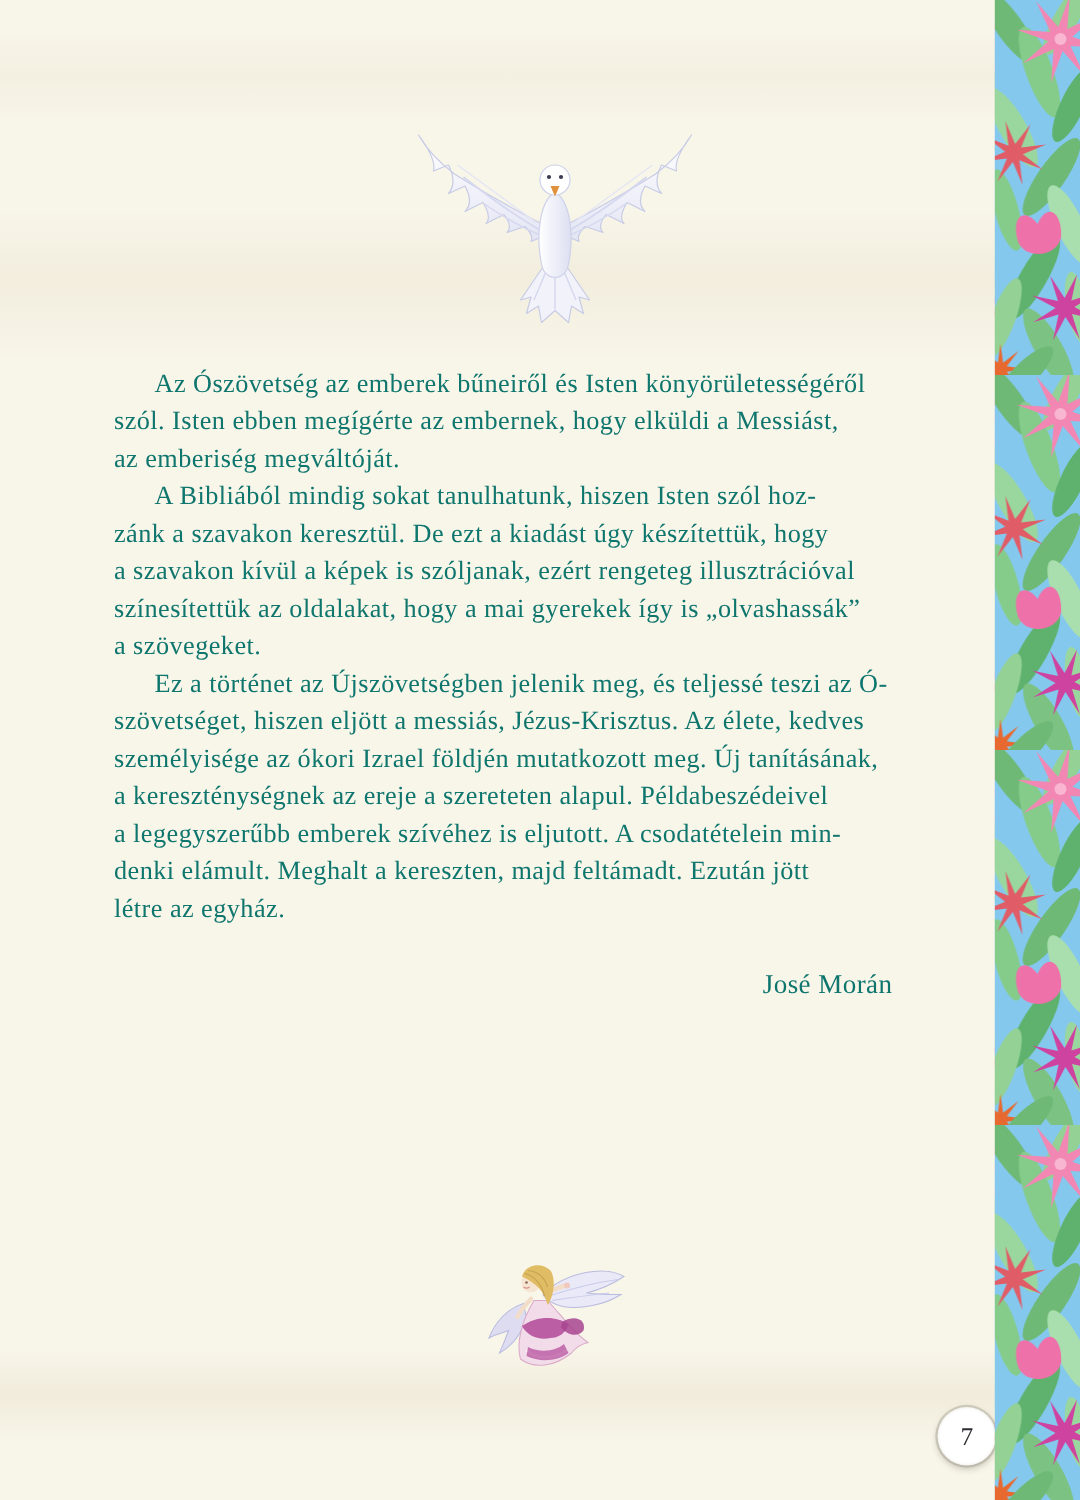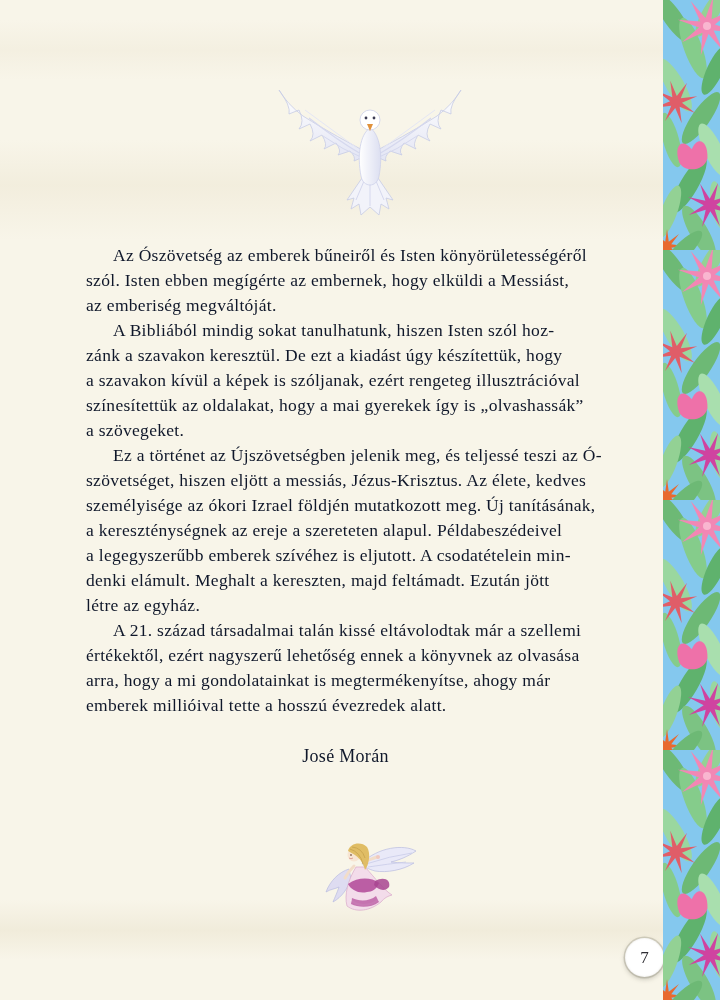--- a/index.html
+++ b/index.html
@@ -12,25 +12,25 @@
   
   .paper-streak{position:absolute;left:0;width:100%;pointer-events:none;}
   .streak-a{top:140px;height:100px;background:linear-gradient(180deg,rgba(226,216,188,0) 0%,rgba(222,211,180,.22) 45%,rgba(226,216,188,0) 100%);}
   .streak-b{top:900px;height:60px;background:linear-gradient(180deg,rgba(226,216,188,0) 0%,rgba(219,208,176,.25) 50%,rgba(226,216,188,0) 100%);}
   .streak-c{top:20px;height:60px;background:linear-gradient(180deg,rgba(230,222,198,0) 0%,rgba(225,215,188,.18) 50%,rgba(230,222,198,0) 100%);}
 
   .dove{position:absolute;left:275px;top:82px;width:190px;height:140px;}
   .angel{position:absolute;left:318px;top:838px;width:135px;height:95px;}
 
   .text-block{
-    position:absolute;left:86px;top:243px;width:545px;
-    font-size:17.5px;line-height:25px;color:#0f172a;letter-spacing:.3px;
+    position:absolute;left:76px;top:243px;width:545px;
+    font-size:17.5px;line-height:25px;color:#0f766e;letter-spacing:.3px;
   }
   .text-block p{margin:0;white-space:pre;text-indent:27px;}
-  .signature{margin-top:26px !important;text-align:center;padding-right:26px;white-space:normal !important;text-indent:0 !important;font-size:18px;}
+  .signature{margin-top:26px !important;text-align:right;padding-right:26px;white-space:normal !important;text-indent:0 !important;font-size:18px;}
 
   .page-number{
     position:absolute;left:625px;top:938px;width:39px;height:39px;border-radius:50%;
     background:#ffffff;
     box-shadow:0 0 0 1.5px rgba(150,145,130,.35),0 2px 5px rgba(110,105,90,.4),inset 0 0 2px rgba(160,155,140,.3);
     display:flex;align-items:center;justify-content:center;
     font-size:17px;color:#2e2d33;
   }
 
   .floral-border{position:absolute;right:0;top:0;width:57px;height:1000px;}
@@ -91,24 +91,20 @@
 a szavakon kívül a képek is szóljanak, ezért rengeteg illusztrációval
 színesítettük az oldalakat, hogy a mai gyerekek így is „olvashassák”
 a szövegeket.</p>
     <p>Ez a történet az Újszövetségben jelenik meg, és teljessé teszi az Ó-
 szövetséget, hiszen eljött a messiás, Jézus-Krisztus. Az élete, kedves
 személyisége az ókori Izrael földjén mutatkozott meg. Új tanításának,
 a kereszténységnek az ereje a szereteten alapul. Példabeszédeivel
 a legegyszerűbb emberek szívéhez is eljutott. A csodatételein min-
 denki elámult. Meghalt a kereszten, majd feltámadt. Ezután jött
 létre az egyház.</p>
-    <p>A 21. század társadalmai talán kissé eltávolodtak már a szellemi
-értékektől, ezért nagyszerű lehetőség ennek a könyvnek az olvasása
-arra, hogy a mi gondolatainkat is megtermékenyítse, ahogy már
-emberek millióival tette a hosszú évezredek alatt.</p>
     <p class="signature">José Morán</p>
   </div>
 
   <svg class="angel" viewBox="0 0 135 95" xmlns="http://www.w3.org/2000/svg">
 
     <path d="M44,25 C60,9 86,6 98,13 C89,19 81,22 73,24 C82,25 90,25 96,25 C85,32 69,35 57,33 C50,31 46,29 44,25 Z" fill="#e9e9f8" stroke="#b9bcdf" stroke-width="0.7"></path>
     <path d="M48,26 Q72,18 94,15 M50,29 Q70,26 88,24" stroke="#c9cbe8" stroke-width="0.8" fill="none"></path>
 
     <path d="M31,31 C21,34 12,43 8,54 C13,51 17,51 21,49 C19,55 17,59 15,64 C24,59 30,50 33,41 Z" fill="#dedcf1" stroke="#b9bcdf" stroke-width="0.7"></path>
 

